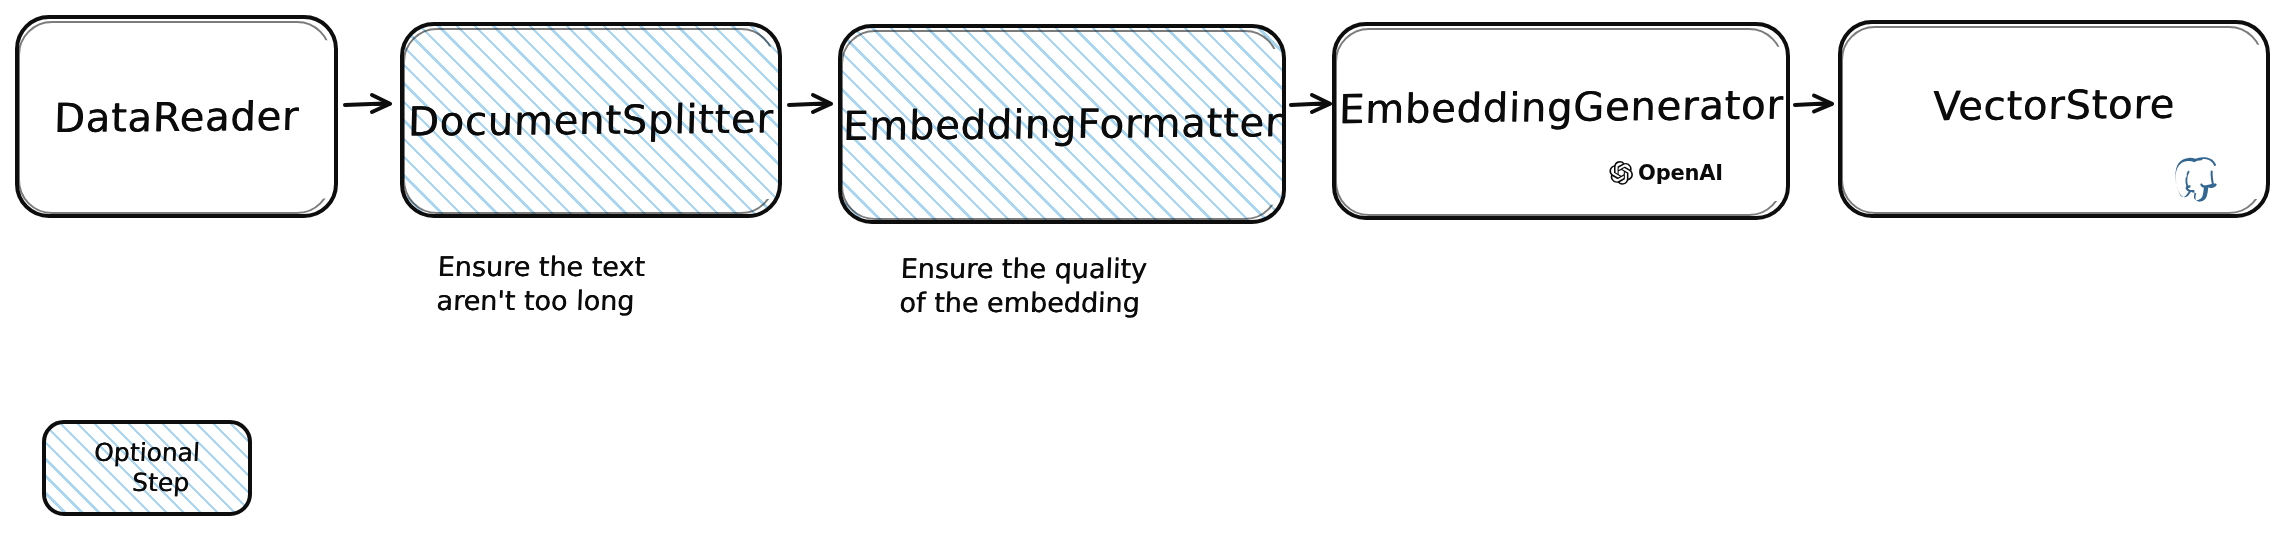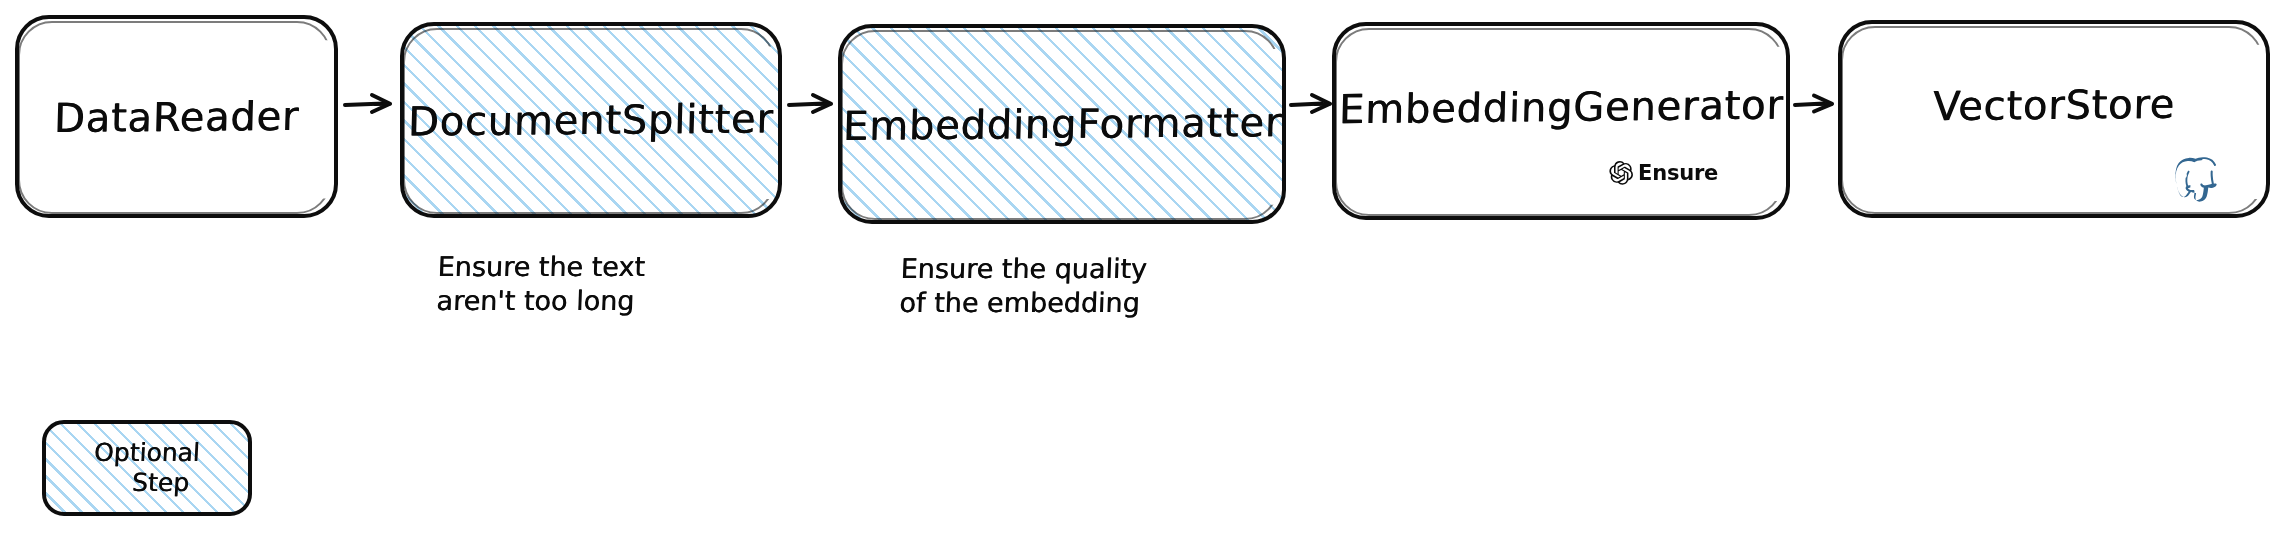--- a/index.html
+++ b/index.html
@@ -169,21 +169,21 @@
   </svg>
 
   <div class="node" id="node-3" style="left:1332px; top:22px; width:458px; height:198px;">
     <span class="node-label" style="transform:translateY(-14px) skewX(-2deg) rotate(-0.6deg);">EmbeddingGenerator</span>
   </div>
 
   <div class="brand" style="left:1608px; top:160px;">
     <svg width="26" height="26" viewBox="0 0 24 24">
       <path fill="#0b0b0b" d="M21.55 10.02a5.42 5.42 0 0 0-.47-4.46 5.5 5.5 0 0 0-5.92-2.63A5.46 5.46 0 0 0 11.02.97a5.5 5.5 0 0 0-5.25 3.8 5.43 5.43 0 0 0-3.63 2.63 5.5 5.5 0 0 0 .68 6.45 5.42 5.42 0 0 0 .47 4.46 5.5 5.5 0 0 0 5.92 2.63 5.45 5.45 0 0 0 4.14 1.84 5.5 5.5 0 0 0 5.25-3.81 5.43 5.43 0 0 0 3.63-2.63 5.5 5.5 0 0 0-.68-6.32zm-8.2 11.45a4.08 4.08 0 0 1-2.62-.94l.13-.07 4.35-2.51a.71.71 0 0 0 .36-.62v-6.13l1.84 1.06a.07.07 0 0 1 .04.05v5.08a4.1 4.1 0 0 1-4.1 4.08zM4.55 17.7a4.07 4.07 0 0 1-.49-2.74l.13.08 4.35 2.51a.71.71 0 0 0 .71 0l5.31-3.06v2.12a.07.07 0 0 1-.03.06l-4.4 2.54a4.1 4.1 0 0 1-5.58-1.5zM3.4 8.1a4.08 4.08 0 0 1 2.14-1.79v5.17a.7.7 0 0 0 .35.61l5.3 3.06-1.84 1.06a.07.07 0 0 1-.06 0L4.9 13.68A4.1 4.1 0 0 1 3.4 8.1zm15.1 3.51-5.3-3.08 1.83-1.06a.07.07 0 0 1 .07 0l4.4 2.54a4.09 4.09 0 0 1-.63 7.38v-5.17a.71.71 0 0 0-.36-.61zm1.83-2.76-.13-.08-4.34-2.53a.71.71 0 0 0-.72 0L9.84 9.3V7.18a.07.07 0 0 1 .03-.06l4.4-2.54a4.09 4.09 0 0 1 6.07 4.24zM8.84 12.63 7 11.57a.07.07 0 0 1-.04-.05V6.44a4.09 4.09 0 0 1 6.7-3.14l-.13.07L9.2 5.88a.71.71 0 0 0-.36.61zm1-2.15 2.36-1.36 2.37 1.36v2.73l-2.36 1.36-2.37-1.36z"></path>
     </svg>
-    <span class="brand-text">Ensure</span>
+    <span class="brand-text">OpenAI</span>
   </div>
 
   <svg class="arrow" style="left:1792px; top:82px;" width="48" height="44" viewBox="0 0 48 44">
     <path d="M3 23 L32 21.5" stroke="#0d0d0d" stroke-width="4" stroke-linecap="round" fill="none"></path>
     <path d="M22 13.5 L40 21.8 L22 29.5" stroke="#0d0d0d" stroke-width="4" stroke-linecap="round" stroke-linejoin="round" fill="none"></path>
     <path d="M25 22.5 L40 21.8" stroke="#0d0d0d" stroke-width="3.2" stroke-linecap="round" fill="none"></path>
   </svg>
 
   <div class="node" id="node-4" style="left:1838px; top:20px; width:432px; height:198px;">
     <span class="node-label" style="transform:translateY(-14px) skewX(-2deg) rotate(-0.6deg);">VectorStore</span>

